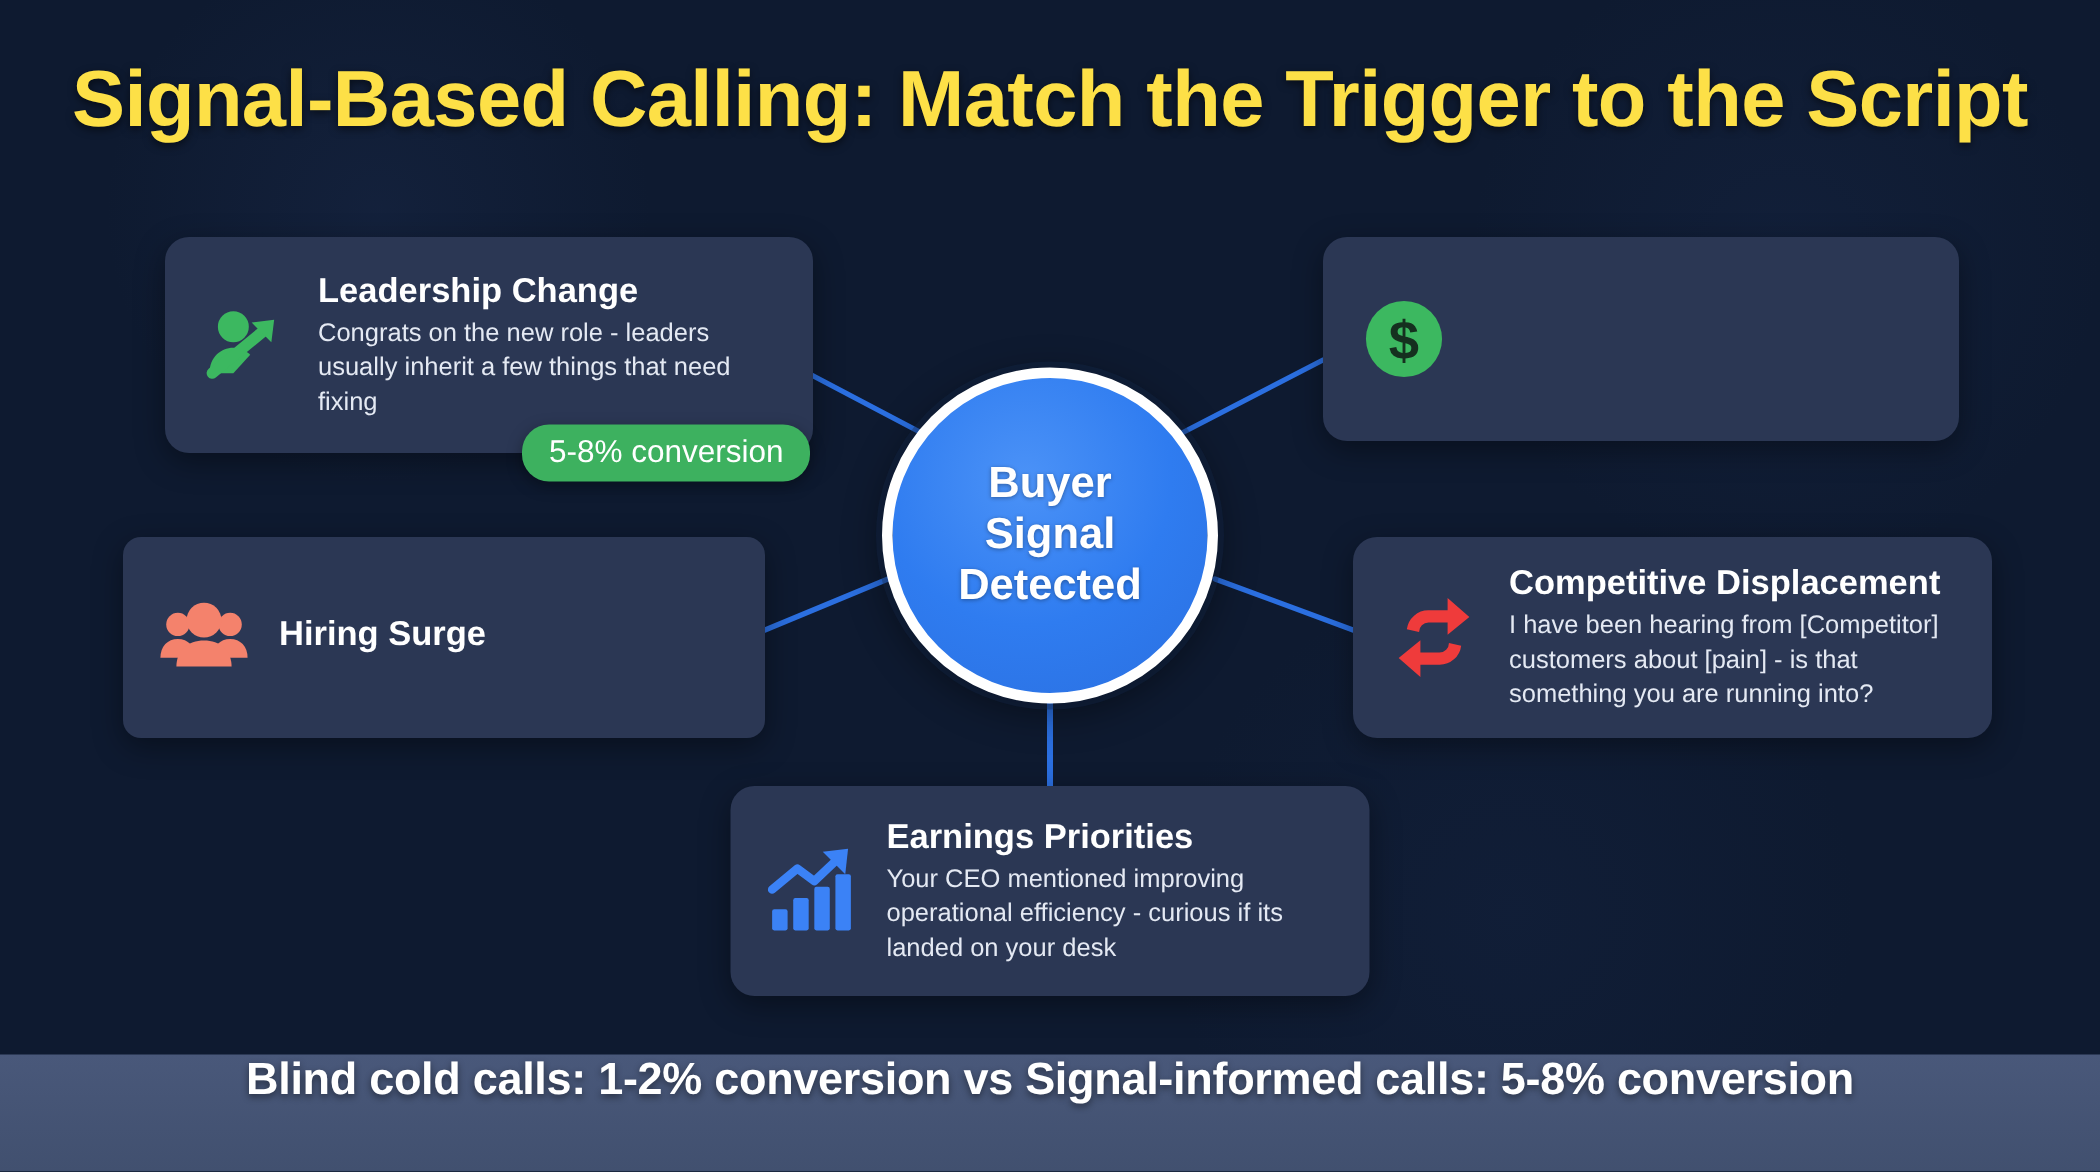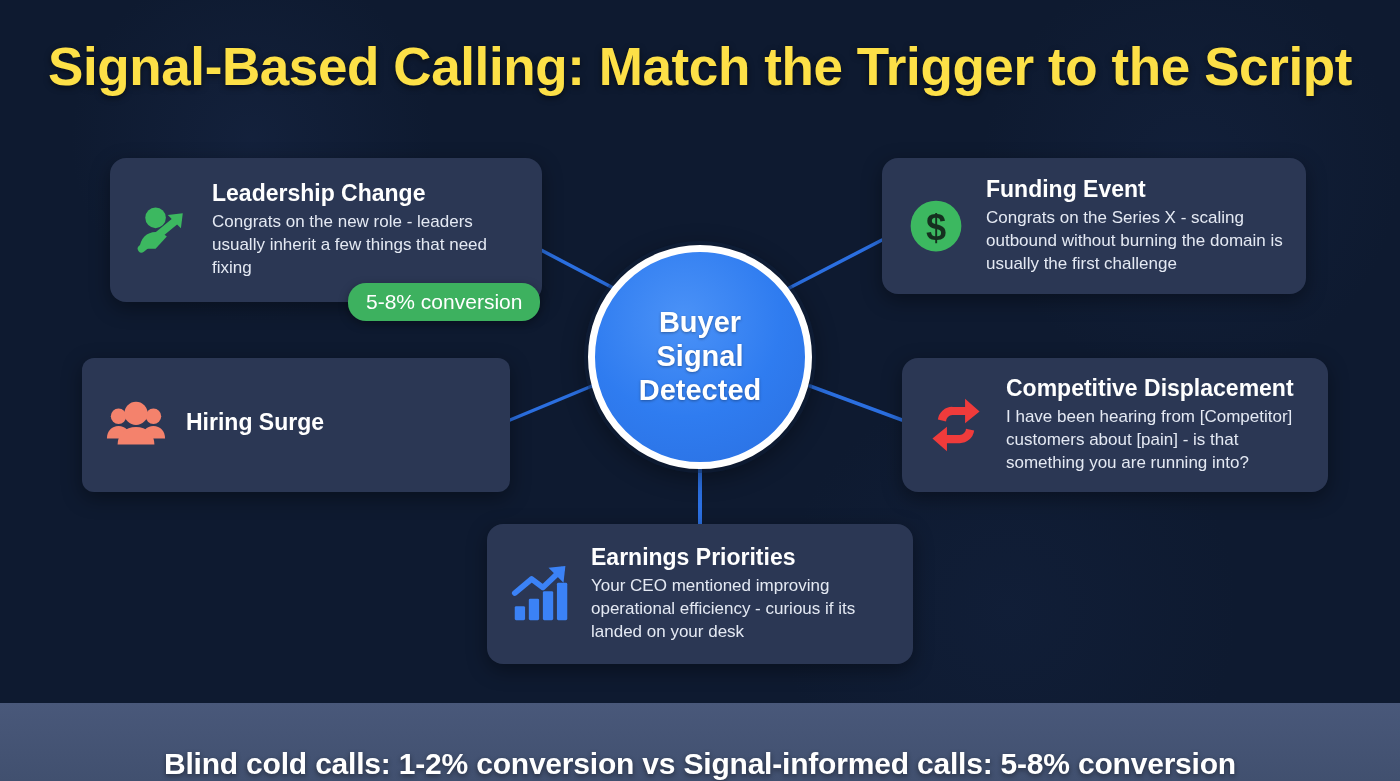--- a/index.html
+++ b/index.html
@@ -154,21 +154,21 @@
 
   
   .footer {
     position: absolute;
     left: 0;
     top: 703px;
     width: 1400px;
     height: 78px;
     background: linear-gradient(180deg, #49587a 0%, #41506f 100%);
     display: flex;
-    align-items: flex-end;
+    align-items: flex-start;
     justify-content: center;
     z-index: 8;
   }
   .footer-text {
     color: #ffffff;
     font-size: 30px;
     font-weight: bold;
     text-shadow: 0 2px 5px rgba(0,0,0,0.45);
     letter-spacing: -0.2px;
   }
@@ -215,24 +215,20 @@
   </div>
 
   <div class="badge">5-8% conversion</div>
 
   <div class="card" id="card-funding">
     <div class="card-icon">
       <svg viewBox="0 0 64 64" width="58" height="58" aria-hidden="true">
         <circle cx="32" cy="32" r="28" fill="#3cb860"></circle>
         <text x="32" y="47" text-anchor="middle" font-family="Liberation Sans, sans-serif" font-size="40" font-weight="bold" fill="#15301f">$</text>
       </svg>
-    </div>
-    <div class="card-body">
-      <div class="card-title">Funding Event</div>
-      <div class="card-text">Congrats on the Series X - scaling outbound without burning the domain is usually the first challenge</div>
     </div>
   </div>
 
   <div class="card" id="card-hiring">
     <div class="card-icon">
       <svg viewBox="0 0 64 64" width="62" height="62" aria-hidden="true">
         <circle cx="14" cy="23" r="8" fill="#f4826c"></circle>
         <circle cx="50" cy="23" r="8" fill="#f4826c"></circle>
         <path d="M2 46 c0-8 5-13 12-13 c7 0 12 5 12 13 Z" fill="#f4826c"></path>
         <path d="M38 46 c0-8 5-13 12-13 c7 0 12 5 12 13 Z" fill="#f4826c"></path>

